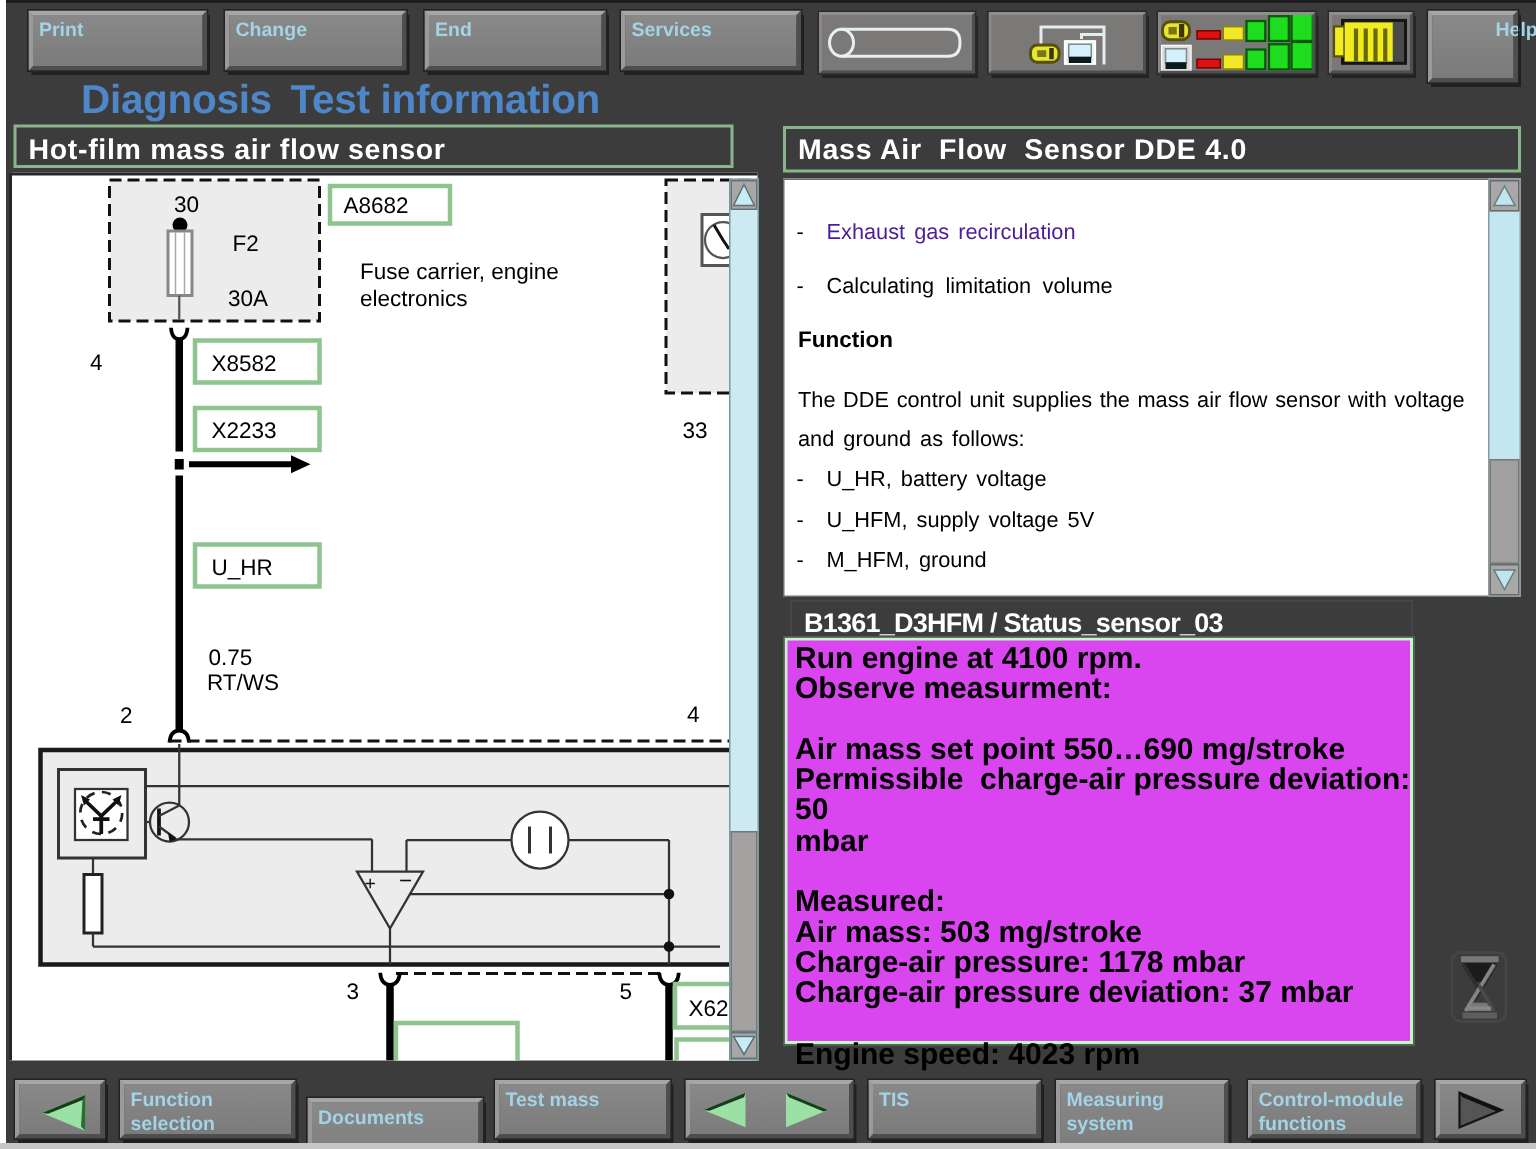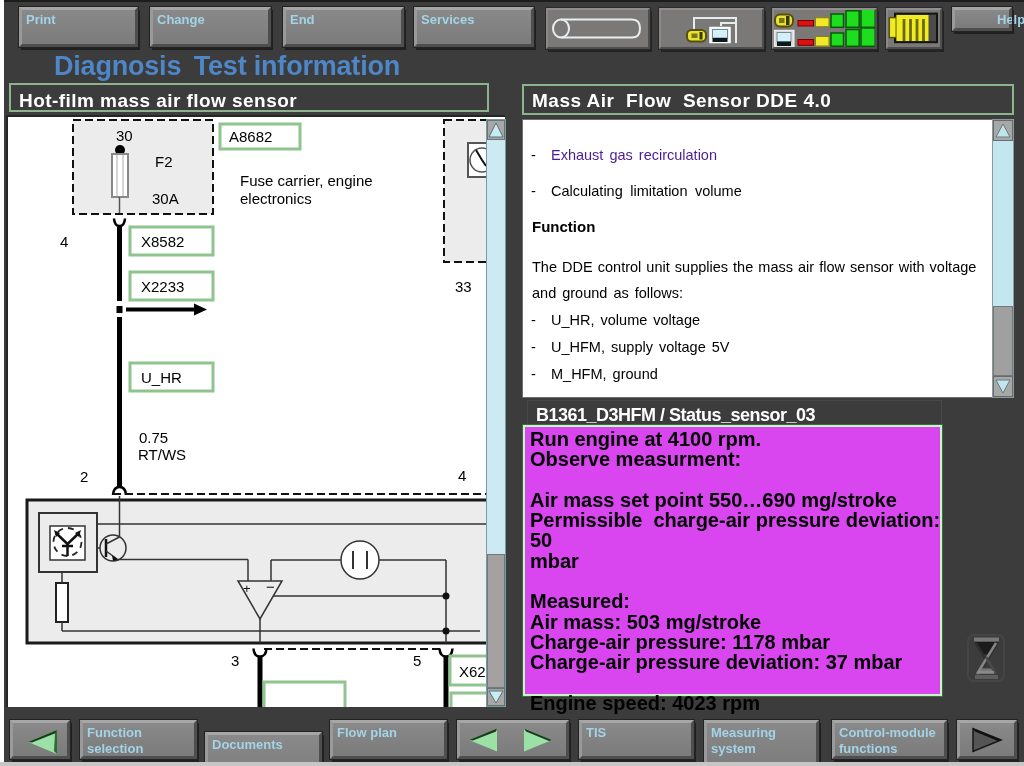--- a/index.html
+++ b/index.html
@@ -22,21 +22,21 @@
 <div class="abs" style="left:0;top:0;width:1024px;height:2px;background:#1d1d1d;"></div>
 
 <div class="abs" style="left:0;top:0;width:4px;height:766px;background:#ffffff;z-index:50;"></div>
 
 <div class="abs" style="left:0;top:762px;width:1024px;height:4px;background:#c6c6c6;z-index:50;"></div>
 
 <div class="btn" style="left:19px;top:7px;width:119px;height:40px;">Print</div>
 <div class="btn" style="left:150px;top:7px;width:121px;height:40px;">Change</div>
 <div class="btn" style="left:283px;top:7px;width:121px;height:40px;">End</div>
 <div class="btn" style="left:414px;top:7px;width:120px;height:40px;">Services</div>
-<div class="btn" style="left:952px;top:7px;width:60px;height:24px;padding-left:42px;">Help</div>
+<div class="btn" style="left:952px;top:7px;width:60px;height:48px;padding-left:42px;">Help</div>
 
 <div class="ibtn" style="left:546px;top:8px;width:104px;height:41px;">
 <svg width="100" height="37" viewBox="0 0 100 37">
 <ellipse cx="13" cy="18.5" rx="8" ry="9" fill="none" stroke="#e9eef0" stroke-width="2"></ellipse>
 <path d="M13 9.5 L84 9.5 Q92 9.5 92 18.5 Q92 27.5 84 27.5 L13 27.5" fill="none" stroke="#e9eef0" stroke-width="2"></path>
 </svg>
 </div>
 <div class="ibtn" style="left:659px;top:8px;width:105px;height:41px;">
 <svg width="101" height="37" viewBox="0 0 101 37">
 <polyline points="33,21 33,8 75,8 75,33" fill="none" stroke="#e4ecee" stroke-width="2"></polyline>
@@ -221,21 +221,21 @@
 
 <div class="abs" style="left:522px;top:119px;width:492px;height:279px;background:#fff;border:1px solid #6e6e6e;box-sizing:border-box;">
 <div class="abs" style="left:8px;top:27px;font-size:14.5px;color:#000;">-</div>
 <div class="abs" style="left:28px;top:27px;font-size:14.5px;color:#4c1d95;word-spacing:2px;">Exhaust gas recirculation</div>
 <div class="abs" style="left:8px;top:63px;font-size:14.5px;color:#000;">-</div>
 <div class="abs" style="left:28px;top:63px;font-size:14.5px;color:#000;word-spacing:3.5px;">Calculating limitation volume</div>
 <div class="abs" style="left:9px;top:98px;font-size:15px;font-weight:bold;color:#000;">Function</div>
 <div class="abs" style="left:9px;top:139px;font-size:14.5px;color:#000;word-spacing:1.05px;">The DDE control unit supplies the mass air flow sensor with voltage</div>
 <div class="abs" style="left:9px;top:165px;font-size:14.5px;color:#000;word-spacing:2px;">and ground as follows:</div>
 <div class="abs" style="left:8px;top:192px;font-size:14.5px;color:#000;">-</div>
-<div class="abs" style="left:28px;top:192px;font-size:14.5px;color:#000;word-spacing:2px;">U_HR, volume voltage</div>
+<div class="abs" style="left:28px;top:192px;font-size:14.5px;color:#000;word-spacing:2px;">U_HR, battery voltage</div>
 <div class="abs" style="left:8px;top:219px;font-size:14.5px;color:#000;">-</div>
 <div class="abs" style="left:28px;top:219px;font-size:14.5px;color:#000;word-spacing:2px;text-align:right;">U_HFM, supply voltage 5V</div>
 <div class="abs" style="left:8px;top:246px;font-size:14.5px;color:#000;">-</div>
 <div class="abs" style="left:28px;top:246px;font-size:14.5px;color:#000;word-spacing:2px;">M_HFM, ground</div>
 </div>
 
 <div class="abs" style="left:992px;top:119px;width:22px;height:279px;background:#c3e7f1;border:1px solid #8a9a9e;box-sizing:border-box;">
 <div class="abs" style="left:0;top:0;width:20px;height:21px;background:#a8a8a8;border:1px solid #6a6a6a;box-sizing:border-box;">
 <svg width="18" height="19">
         <polygon points="9,3 16,16 2,16" fill="#bfe5ef" stroke="#6a7a7e" stroke-width="1"></polygon>
@@ -285,21 +285,21 @@
 
 <div class="btn" style="left:10px;top:720px;width:60px;height:39px;">
 <svg width="40" height="30" viewBox="0 0 40 30" style="position:absolute;left:6px;top:2px;">
 <polygon points="9,17 38,5 38,29" fill="#9be0a4"></polygon>
 <polygon points="9,17 38,5 37,8 13,17.5" fill="#173d1b"></polygon>
 <polygon points="38,5 38,29 35,26 36,8" fill="#2e6a34"></polygon>
 </svg>
 </div>
 <div class="btn" style="left:80px;top:720px;width:117px;height:39px;">Function<br>selection</div>
 <div class="btn" style="left:205px;top:720px;width:117px;height:56px;margin-top:12px;">Documents</div>
-<div class="btn" style="left:330px;top:720px;width:117px;height:39px;">Flow plan</div>
+<div class="btn" style="left:330px;top:720px;width:117px;height:39px;">Test mass</div>
 <div class="btn" style="left:457px;top:720px;width:112px;height:39px;">
 <svg width="104" height="30" viewBox="0 0 104 30" style="position:absolute;left:1px;top:2px;">
 <polygon points="8,15 36,3.5 36,26.5" fill="#9be0a4"></polygon>
 <polygon points="8,15 36,3.5 35,6.5 12,15.5" fill="#173d1b"></polygon>
 <polygon points="91,15 63,3.5 63,26.5" fill="#9be0a4"></polygon>
 <polygon points="63,3.5 91,15 88,16 65,6.5" fill="#173d1b"></polygon>
 </svg>
 </div>
 <div class="btn" style="left:579px;top:720px;width:115px;height:39px;">TIS</div>
 <div class="btn" style="left:704px;top:720px;width:115px;height:54px;">Measuring<br>system</div>

